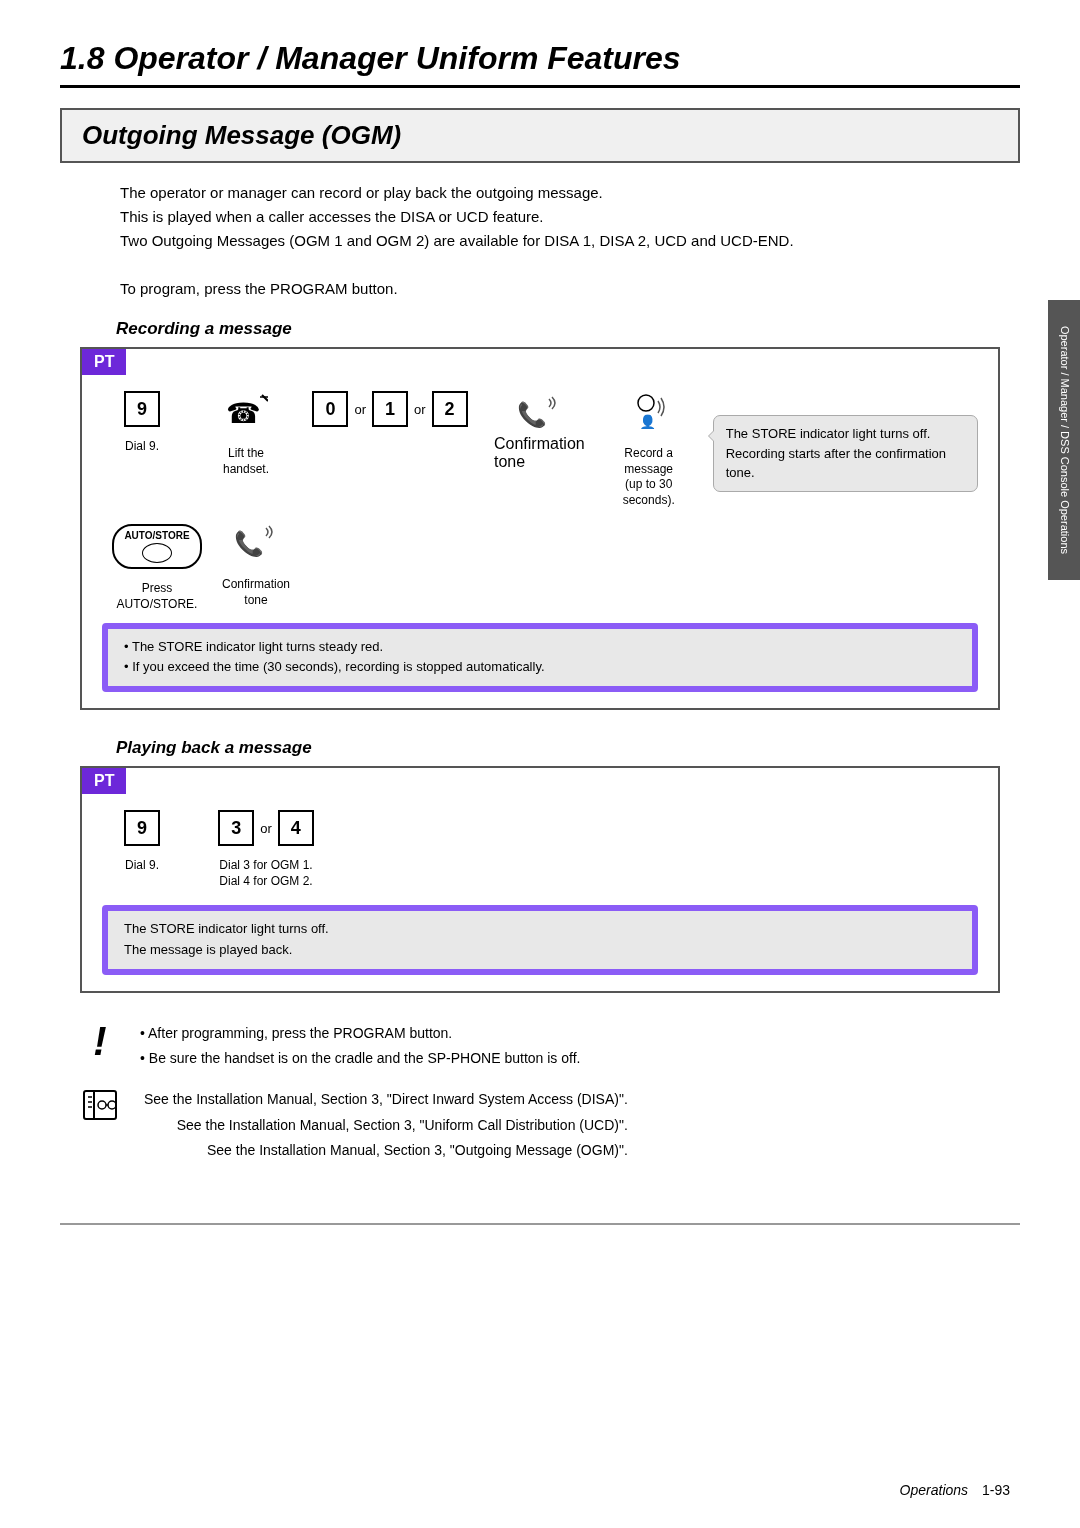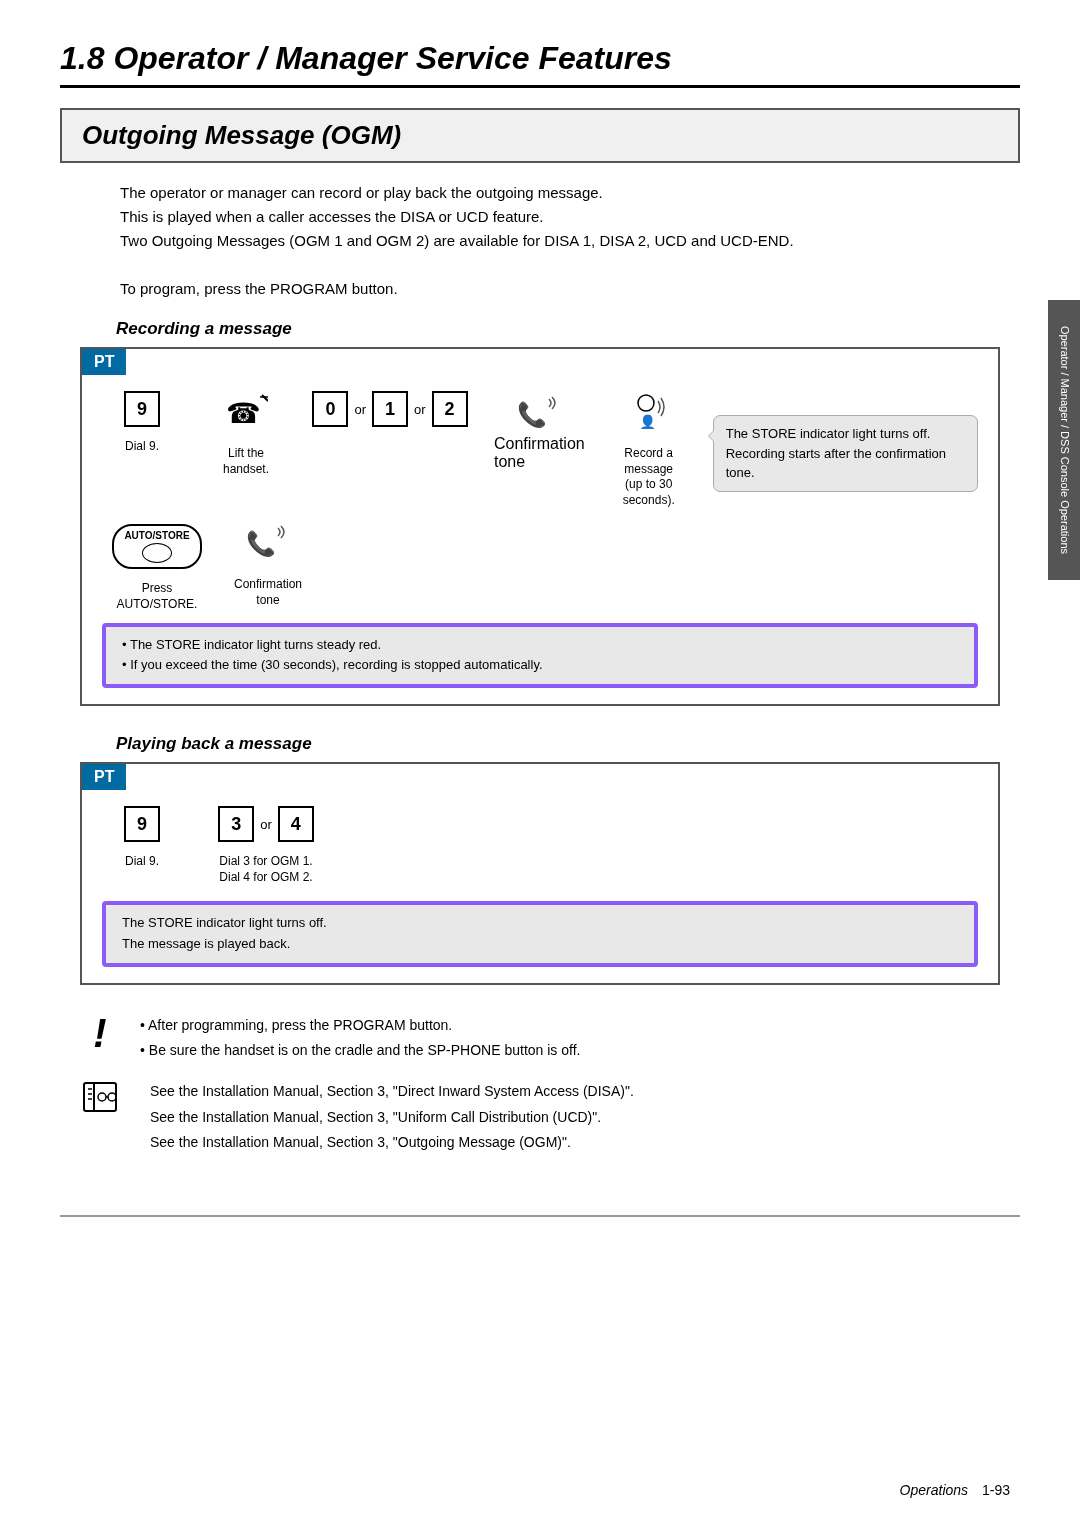--- a/index.html
+++ b/index.html
@@ -48,21 +48,21 @@
       margin: 0 0 8px 56px;
     }
 
     .diagram-box {
       border: 2px solid #555;
       margin: 0 20px 28px 20px;
       padding: 0;
     }
 
     .pt-header {
-      background: #0369a1;
+      background: #6d28d9;
       color: #fff;
       font-weight: bold;
       font-size: 16px;
       padding: 4px 12px;
       display: inline-block;
     }
 
     .diagram-content {
       padding: 16px 20px;
     }
@@ -111,32 +111,32 @@
       content: '';
       position: absolute;
       left: -10px;
       top: 15px;
       border: 5px solid transparent;
       border-right-color: #e8e8e8;
     }
 
     .bottom-notes {
       background: #e8e8e8;
-      border: 4px solid #8b5cf6;
+      border: 6px solid #8b5cf6;
       border-radius: 4px;
       padding: 8px 16px;
       font-size: 13px;
       margin: 10px 0 0 0;
       line-height: 1.6;
     }
 
     .sub-flow-row {
       display: flex;
       align-items: flex-start;
-      gap: 16px;
+      gap: 4px;
       margin-top: 16px;
     }
 
     .auto-store-box {
       border: 2px solid #000;
       border-radius: 20px;
       padding: 4px 10px;
       font-size: 10px;
       font-weight: bold;
       text-align: center;
@@ -171,23 +171,24 @@
     }
 
     .warning-text {
       font-size: 14px;
       line-height: 1.8;
     }
 
     .ref-section {
       display: flex;
       align-items: flex-start;
-      gap: 26px;
+      gap: 20px;
       margin: 16px 0;
       padding: 0 20px;
+      text-align: right;
     }
 
     .ref-icon {
       font-size: 28px;
       min-width: 40px;
       text-align: center;
     }
 
     .ref-text {
       font-size: 14px;
@@ -263,21 +264,21 @@
       align-items: flex-start;
       gap: 24px;
       margin-bottom: 0;
     }
   </style>
 </head>
 <body>
 
 <div class="section-title">
   <span>1.8</span>
-  <span>Operator / Manager Service Features</span>
+  <span>Operator / Manager Uniform Features</span>
 </div>
 
 <div class="ogm-box">
   <h2>Outgoing Message (OGM)</h2>
 </div>
 
 <div class="description">
   <div>The operator or manager can record or play back the outgoing message.</div>
   <div>This is played when a caller accesses the DISA or UCD feature.</div>
   <div>Two Outgoing Messages (OGM 1 and OGM 2) are available for DISA 1, DISA 2, UCD and UCD-END.</div>

